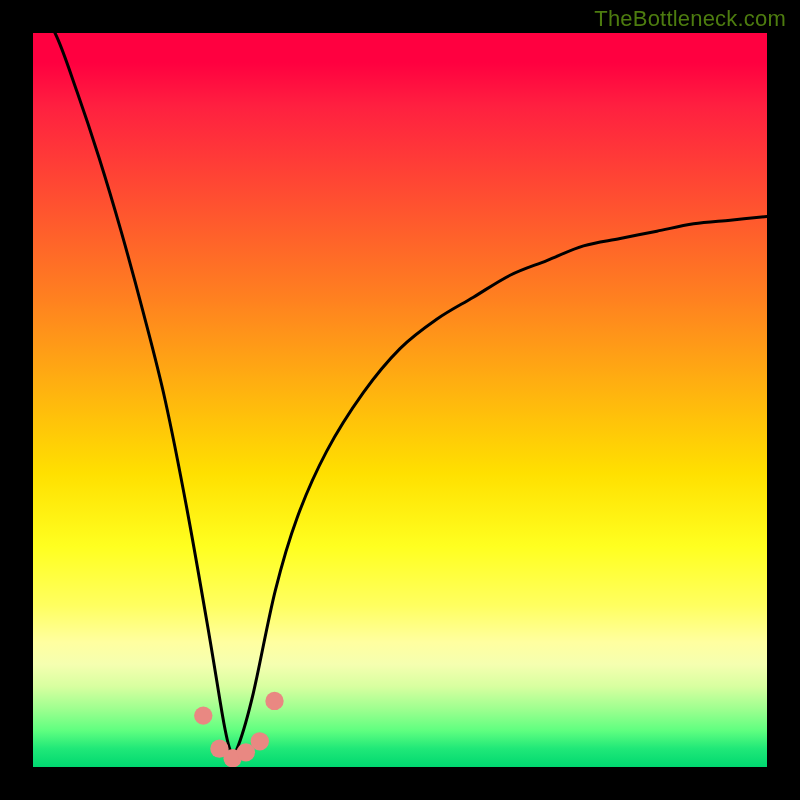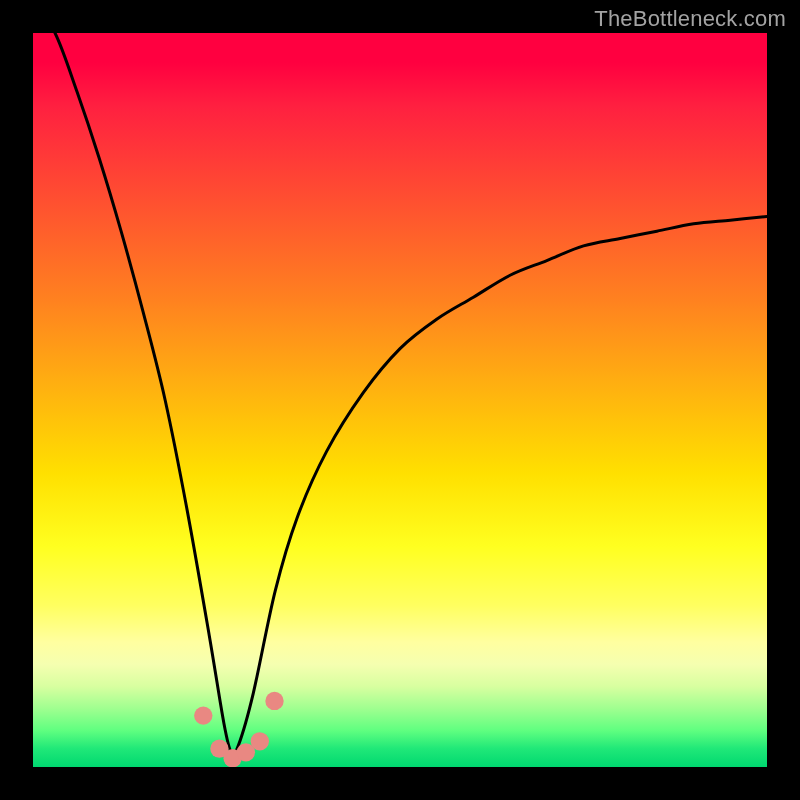--- a/index.html
+++ b/index.html
@@ -41,21 +41,21 @@
       #a0ff90 92%,
       #60ff80 95%,
       #20e878 97.5%,
       #00d870 100%
     );
   }
   .attribution {
     position: absolute;
     top: 6px;
     right: 14px;
-    color: #a3a3a3;
+    color: #4d7c0f;
     font-size: 22px;
     font-weight: 500;
     letter-spacing: 0.2px;
     margin-left: 15px;
   }
   svg.curve {
     position: absolute;
     left: 0;
     top: 0;
     width: 734px;

